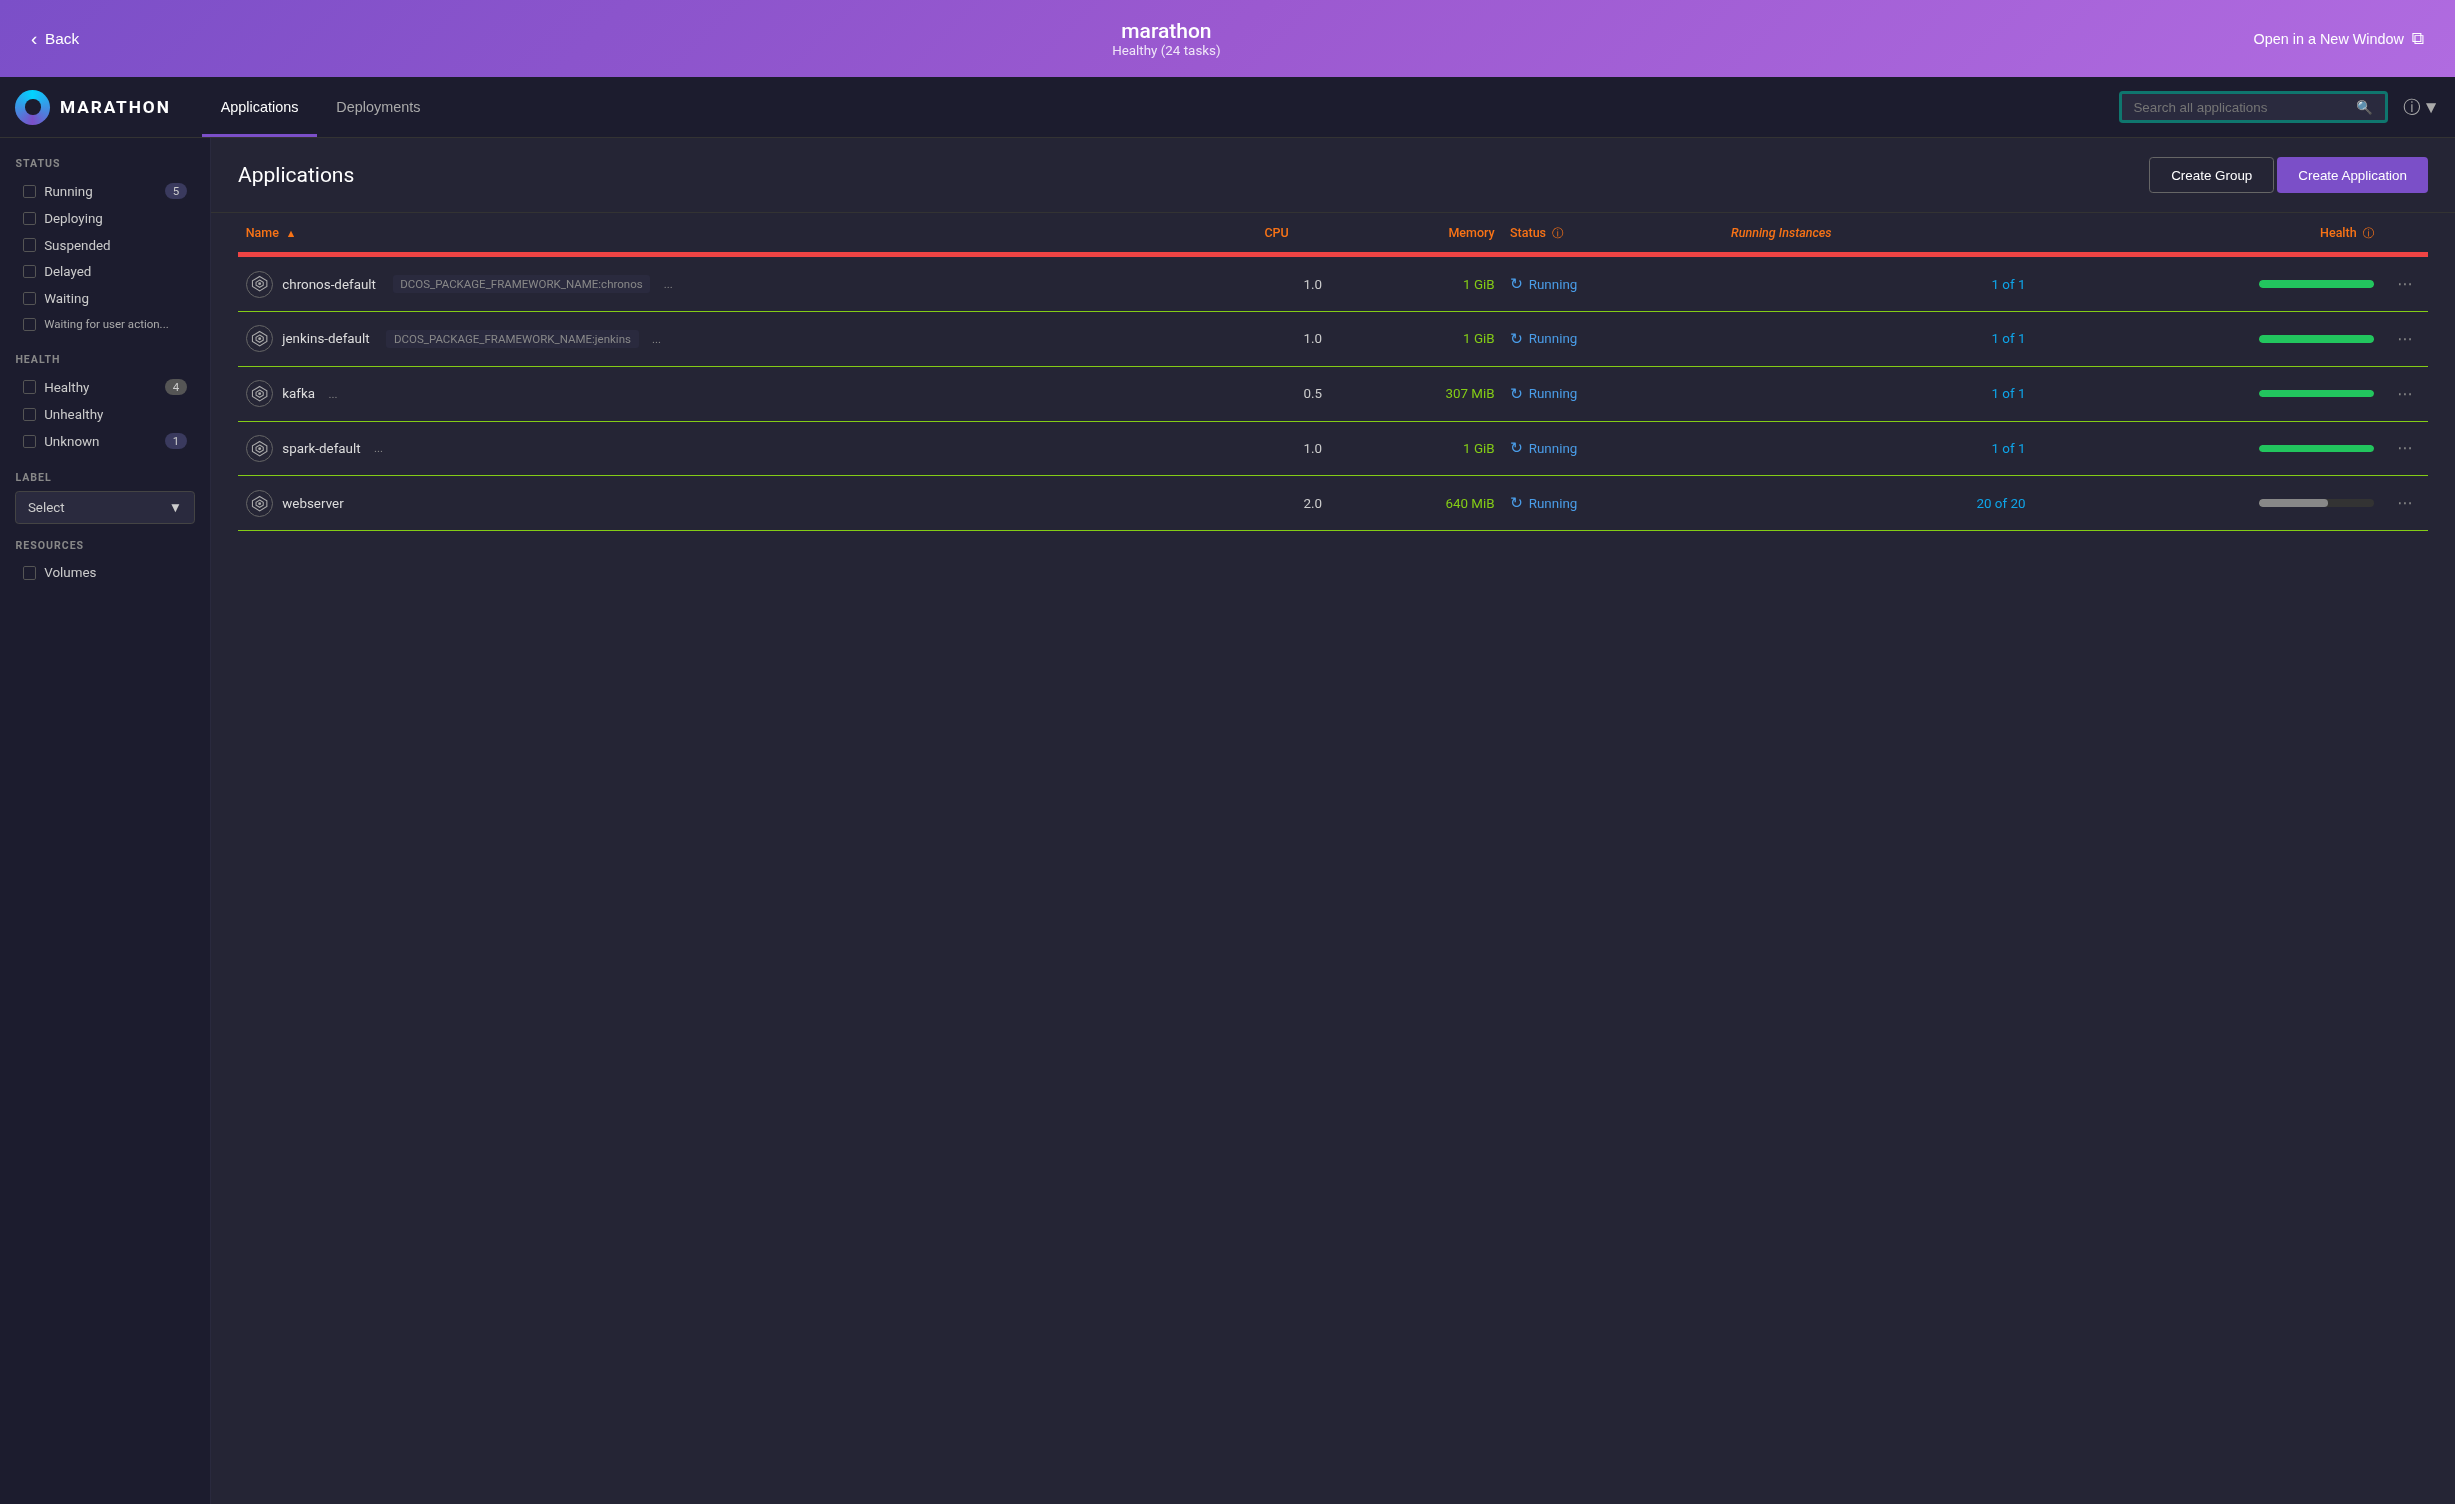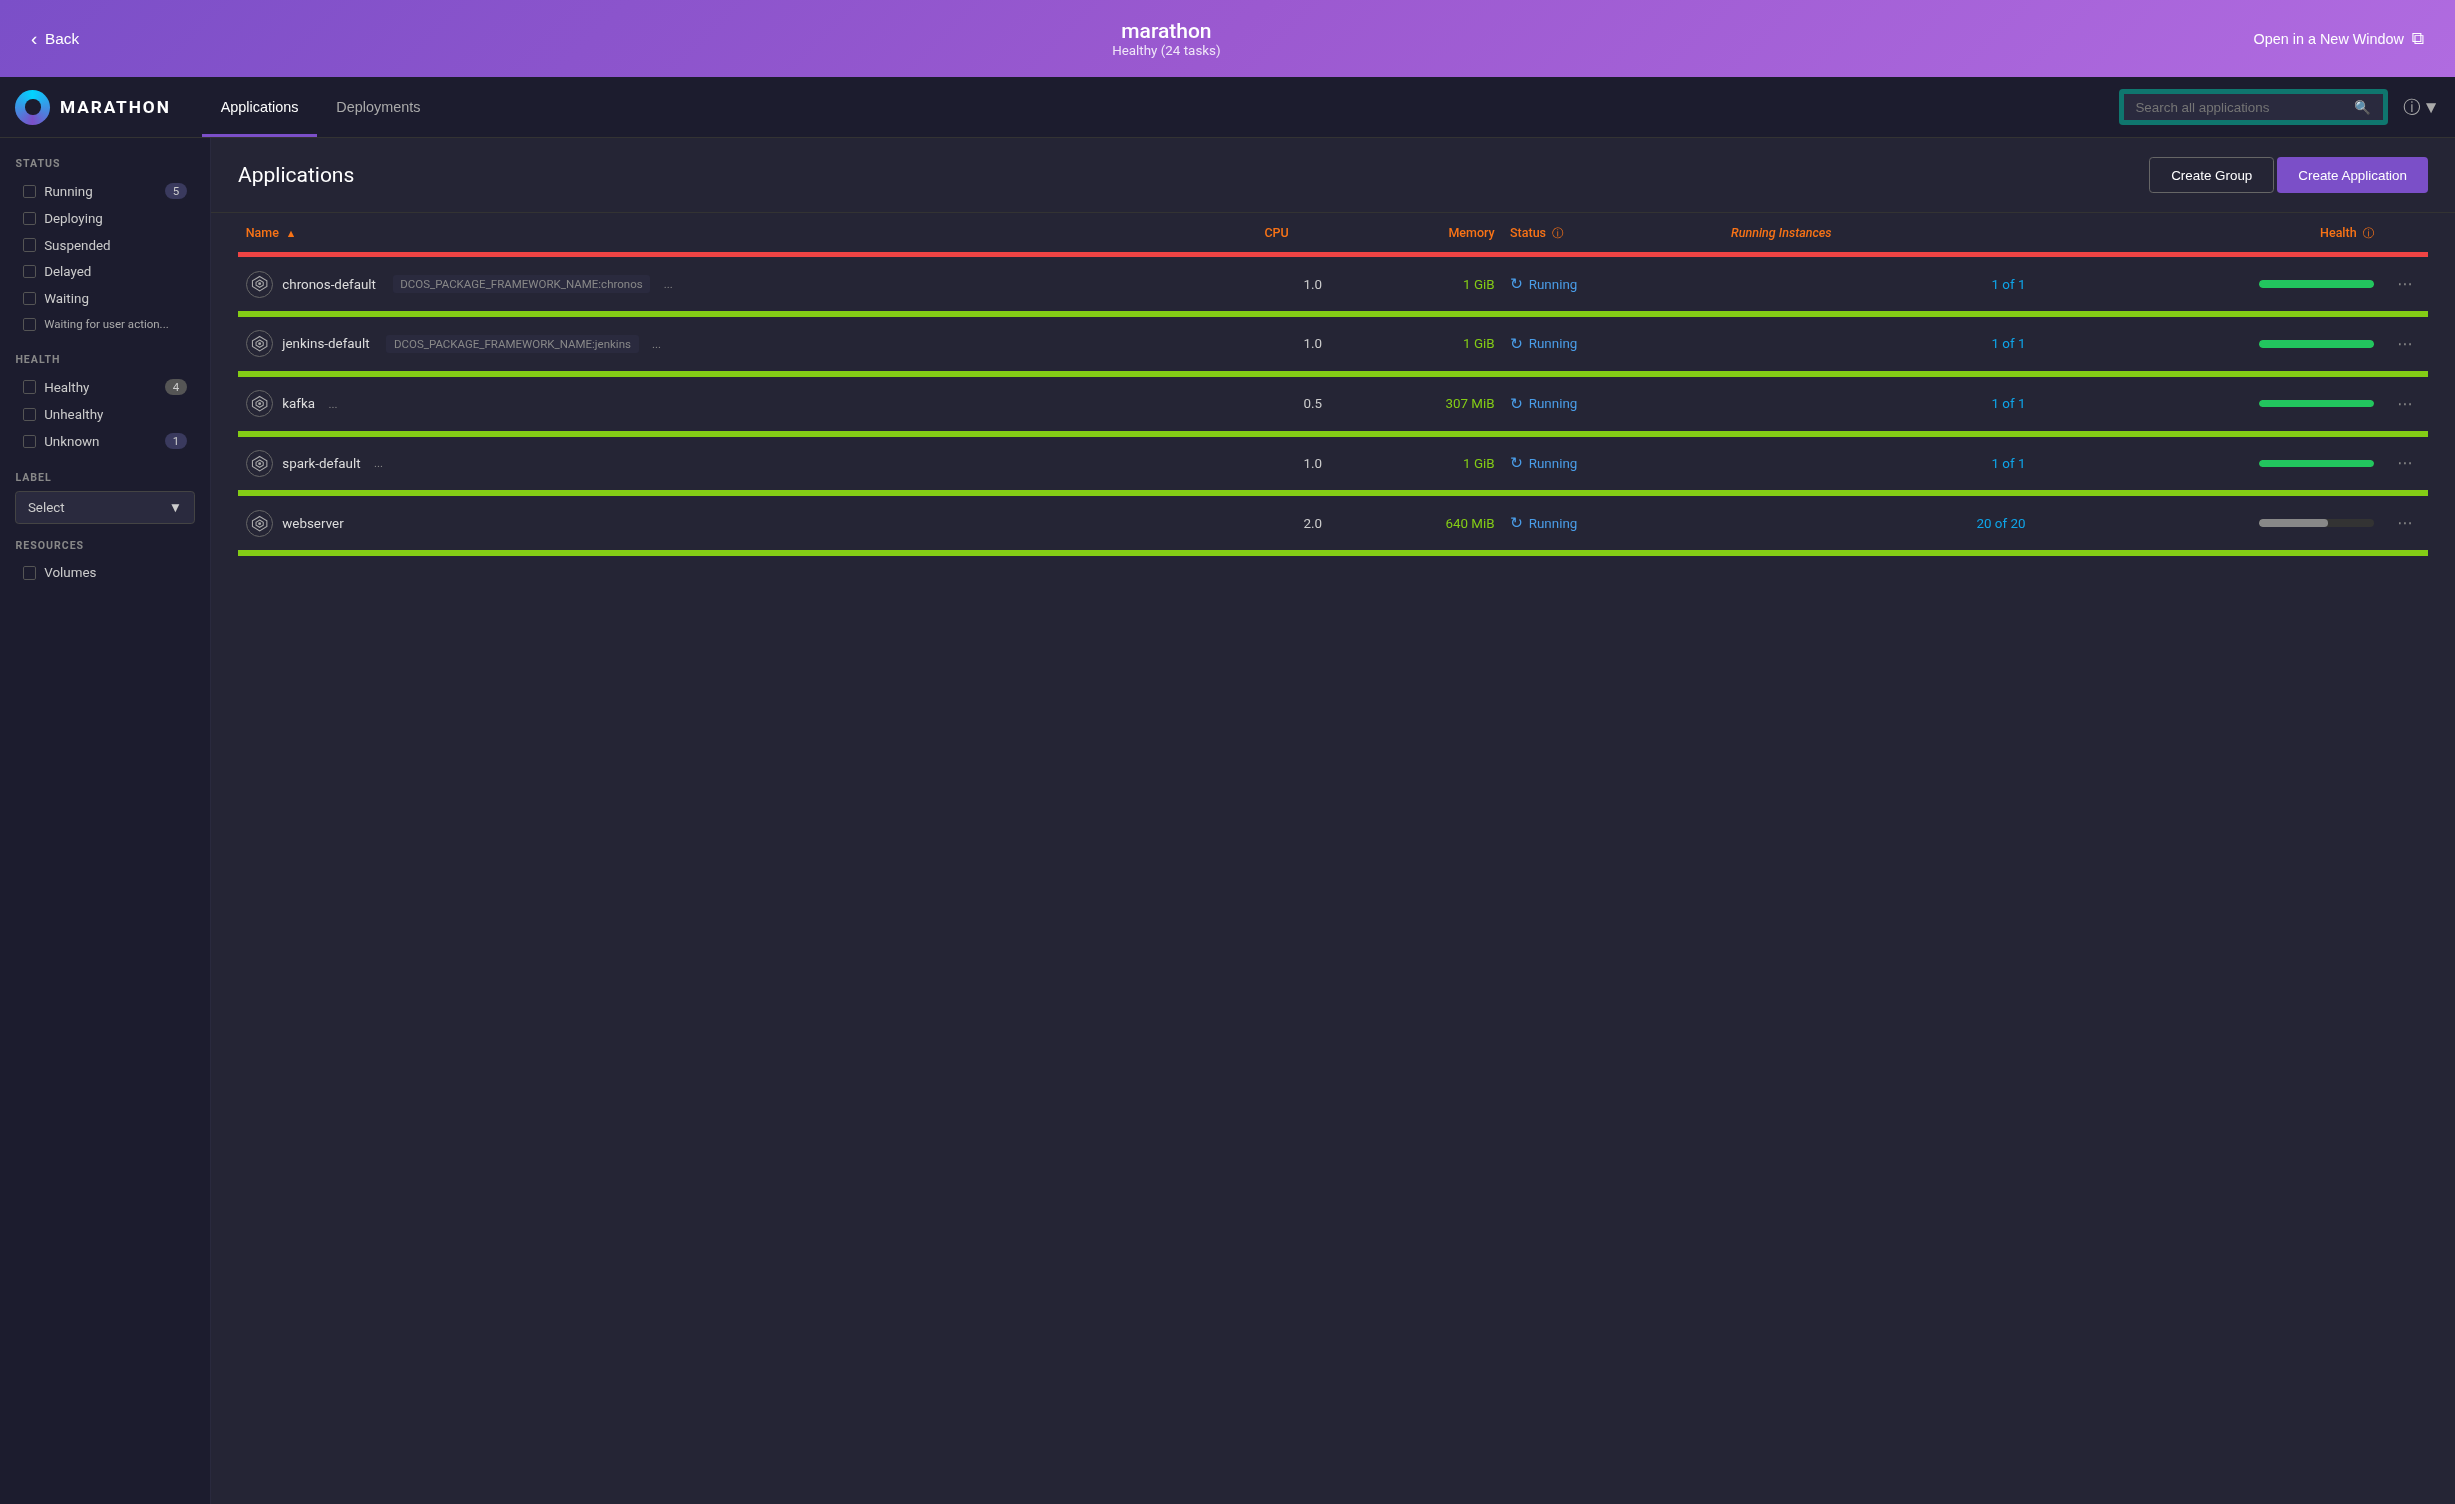--- a/index.html
+++ b/index.html
@@ -64,21 +64,21 @@
     }
     .nav-tab.active { color: white; }
     .nav-tab.active::after {
       content: '';
       position: absolute; bottom: 0; left: 0; right: 0;
       height: 2.9px; background: #7b4fc8;
     }
     .nav-right { margin-left: auto; display: flex; align-items: center; gap: 15.4px; }
     .search-box {
       display: flex; align-items: center;
-      background: #2a2a3e; border: 5px solid #0f766e;
+      background: #2a2a3e; border: 3px solid #0f766e;
       border-radius: 3.8px; padding: 5.8px 11.5px; gap: 7.7px;
       width: 269px;
     }
     .search-input {
       background: none; border: none; color: #ccc; font-size: 13.4px; outline: none;
       width: 100%;
     }
     .search-icon { color: #888; font-size: 13.4px; }
     .help-btn {
       background: none; border: none; color: #aaa; font-size: 17.3px; cursor: pointer;
@@ -139,21 +139,21 @@
       padding: 9.6px 21px; border-radius: 3.8px; font-size: 13.4px; cursor: pointer;
     }
 
     
     .table-container { padding: 0 27px; }
     .app-table { width: 100%; border-collapse: collapse; }
     .app-table th {
       color: #f97316; font-size: 12.5px; font-weight: 500;
       padding: 11.5px 7.7px; text-align: left; border-bottom: 5px solid #ef4444;
     }
-    .app-table td { padding: 13.4px 7.7px; border-bottom: 6px solid #84cc16; vertical-align: middle; }
+    .app-table td { padding: 13.4px 7.7px; border-bottom: 1px solid #84cc16; vertical-align: middle; }
 
     .app-name-cell { display: flex; align-items: center; gap: 9.6px; }
     .app-icon {
       width: 27px; height: 27px; border: 1.4px solid #666;
       border-radius: 50%; display: flex; align-items: center; justify-content: center;
       color: #aaa; font-size: 11.5px; flex-shrink: 0;
     }
     .app-name { color: #ddd; font-size: 13.4px; }
     .app-tag {
       background: #2a2a3e; color: #888; border-radius: 2.9px;

